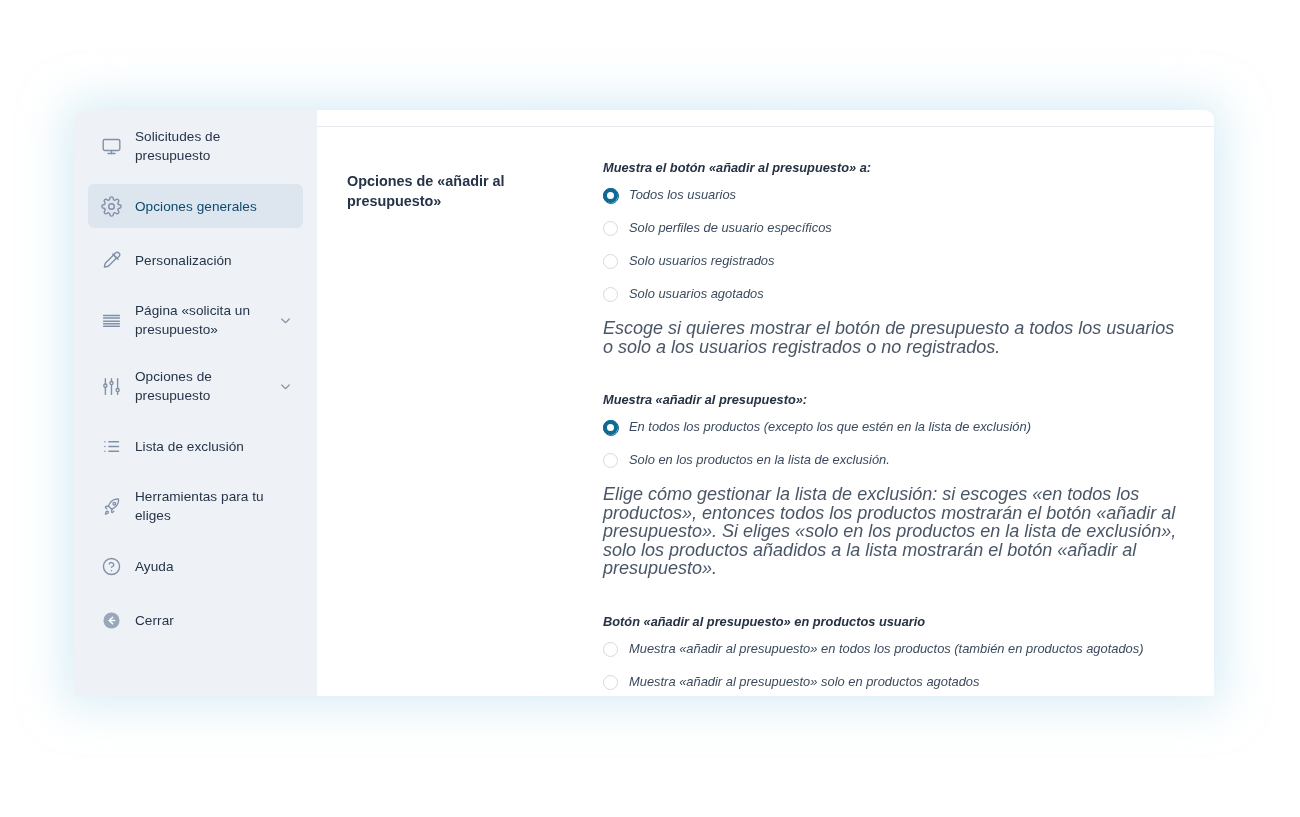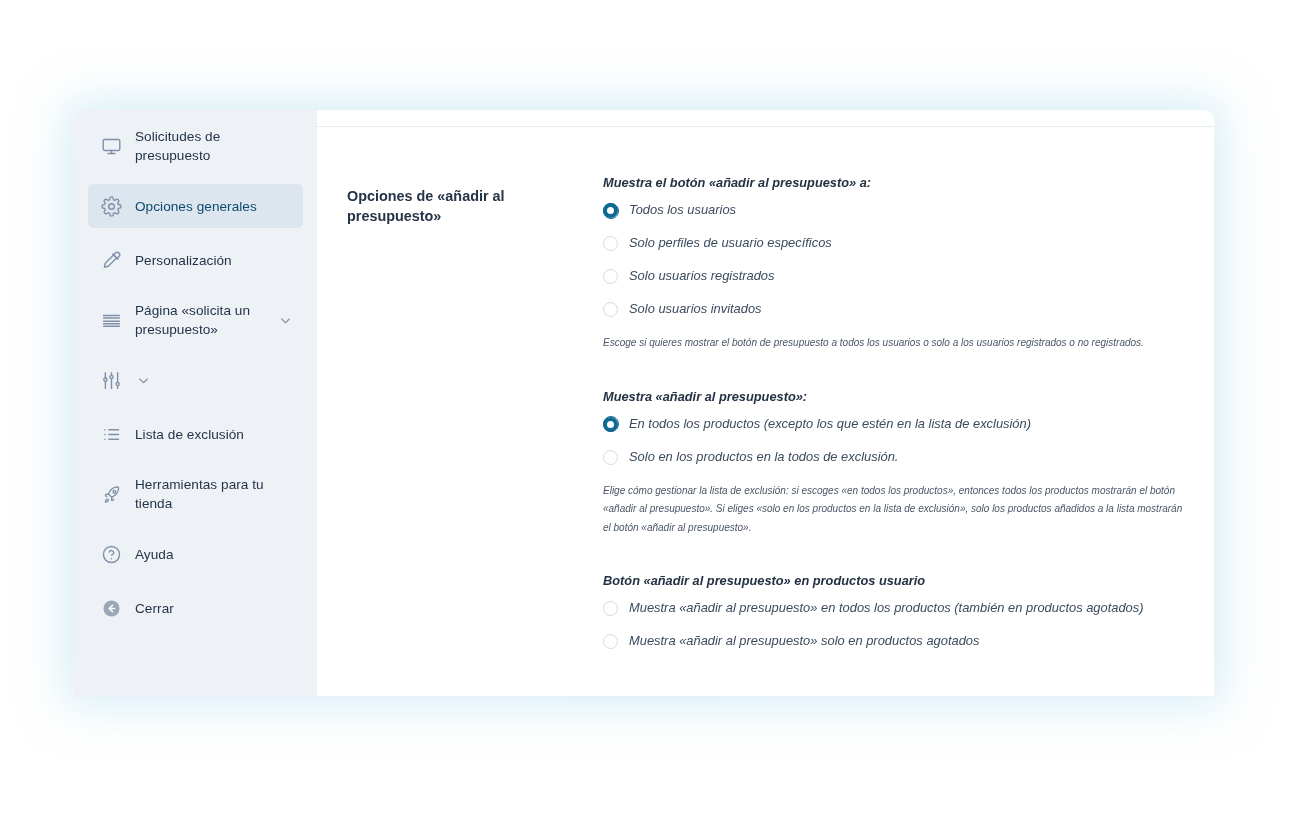--- a/index.html
+++ b/index.html
@@ -89,21 +89,21 @@
   }
   #content-rule {
     position: absolute;
     left: 0; right: 0; top: 16px;
     height: 1px;
     background: #e7ebef;
   }
 
   #content-inner {
     display: flex;
-    padding: 48px 30px 0 30px;
+    padding: 33px 30px 0 30px;
   }
 
   #section-title {
     flex: 0 0 256px;
     font-size: 14.4px;
     font-weight: bold;
     line-height: 20px;
     color: #263449;
     padding-right: 26px;
   }
@@ -151,21 +151,21 @@
     border: 1.5px solid #0e6a93;
   }
 
   .radio-label {
     font-size: 12.9px;
     line-height: 16px;
     color: #3b4a5d;
   }
 
   .help-text {
-    font-size: 10px;
+    font-size: 18px;
     line-height: 18.5px;
     color: #4a5666;
     margin-top: 14px;
   }
 
   
   #bottom-fade {
     position: absolute;
     left: 0; right: 0; bottom: 0;
     height: 0px;
@@ -236,20 +236,21 @@
             <line x1="5" y1="13" x2="5" y2="21"></line>
             <line x1="12" y1="3" x2="12" y2="6"></line>
             <line x1="12" y1="10" x2="12" y2="21"></line>
             <line x1="19" y1="3" x2="19" y2="14"></line>
             <line x1="19" y1="18" x2="19" y2="21"></line>
             <circle cx="5" cy="11" r="1.8"></circle>
             <circle cx="12" cy="8" r="1.8"></circle>
             <circle cx="19" cy="16" r="1.8"></circle>
           </svg>
         </span>
+        <span class="nav-label">Opciones de presupuesto</span>
         <span class="chevron">
           <svg width="15" height="15" viewBox="0 0 24 24" fill="none" stroke="currentColor" stroke-width="2" stroke-linecap="round" stroke-linejoin="round">
             <polyline points="6 9.5 12 15.5 18 9.5"></polyline>
           </svg>
         </span>
       </div>
       <div class="nav-spacer-10"></div>
       <div class="nav-item">
         <span class="nav-icon">
           <svg width="21" height="21" viewBox="0 0 24 24" fill="none" stroke="currentColor" stroke-width="1.7" stroke-linecap="round" stroke-linejoin="round">
@@ -267,21 +268,21 @@
       <div class="nav-item">
         <span class="nav-icon">
           <svg width="21" height="21" viewBox="0 0 24 24" fill="none" stroke="currentColor" stroke-width="1.5" stroke-linecap="round" stroke-linejoin="round">
             <path d="M12.5 15.5l-4-4c1.2-3.2 3.8-6.5 7.4-7.6 1.4-.4 2.8-.5 4.1-.4.1 1.3 0 2.7-.4 4.1-1.1 3.6-4.4 6.2-7.6 7.4z"></path>
             <path d="M8.5 11.5L5.8 12c-.6.1-.9.9-.5 1.4l1.3 1.3"></path>
             <path d="M12.5 15.5l-.5 2.7c-.1.6.8 1 1.3.5l1.3-1.3"></path>
             <circle cx="15.2" cy="8.8" r="1.5"></circle>
             <path d="M6.2 17.8c-.9.9-1.2 3-1.2 3s2.1-.3 3-1.2c.5-.5.5-1.4 0-1.9s-1.3-.4-1.8.1z"></path>
           </svg>
         </span>
-        <span class="nav-label">Herramientas para tu tienda</span>
+        <span class="nav-label">Herramientas para tu eliges</span>
       </div>
       <div class="nav-spacer-10"></div>
       <div class="nav-item">
         <span class="nav-icon">
           <svg width="21" height="21" viewBox="0 0 24 24" fill="none" stroke="currentColor" stroke-width="1.6" stroke-linecap="round" stroke-linejoin="round">
             <circle cx="12" cy="12" r="9.2"></circle>
             <path d="M9.4 9.2a2.7 2.7 0 0 1 5.2.9c0 1.8-2.6 2.7-2.6 2.7"></path>
             <circle cx="12" cy="16.8" r="0.9" fill="currentColor" stroke="none"></circle>
           </svg>
         </span>
@@ -315,33 +316,33 @@
             <label class="radio-row">
               <span class="radio"></span>
               <span class="radio-label">Solo perfiles de usuario específicos</span>
             </label>
             <label class="radio-row">
               <span class="radio"></span>
               <span class="radio-label">Solo usuarios registrados</span>
             </label>
             <label class="radio-row">
               <span class="radio"></span>
-              <span class="radio-label">Solo usuarios invitados</span>
+              <span class="radio-label">Solo usuarios agotados</span>
             </label>
             <p class="help-text">Escoge si quieres mostrar el botón de presupuesto a todos los usuarios o solo a los usuarios registrados o no registrados.</p>
           </div>
           <div class="field-group">
             <div class="field-label">Muestra «añadir al presupuesto»:</div>
             <label class="radio-row">
               <span class="radio checked"></span>
               <span class="radio-label">En todos los productos (excepto los que estén en la lista de exclusión)</span>
             </label>
             <label class="radio-row">
               <span class="radio"></span>
-              <span class="radio-label">Solo en los productos en la todos de exclusión.</span>
+              <span class="radio-label">Solo en los productos en la lista de exclusión.</span>
             </label>
             <p class="help-text">Elige cómo gestionar la lista de exclusión: si escoges «en todos los productos», entonces todos los productos mostrarán el botón «añadir al presupuesto». Si eliges «solo en los productos en la lista de exclusión», solo los productos añadidos a la lista mostrarán el botón «añadir al presupuesto».</p>
           </div>
           <div class="field-group">
             <div class="field-label">Botón «añadir al presupuesto» en productos usuario</div>
             <label class="radio-row">
               <span class="radio"></span>
               <span class="radio-label">Muestra «añadir al presupuesto» en todos los productos (también en productos agotados)</span>
             </label>
             <label class="radio-row">

